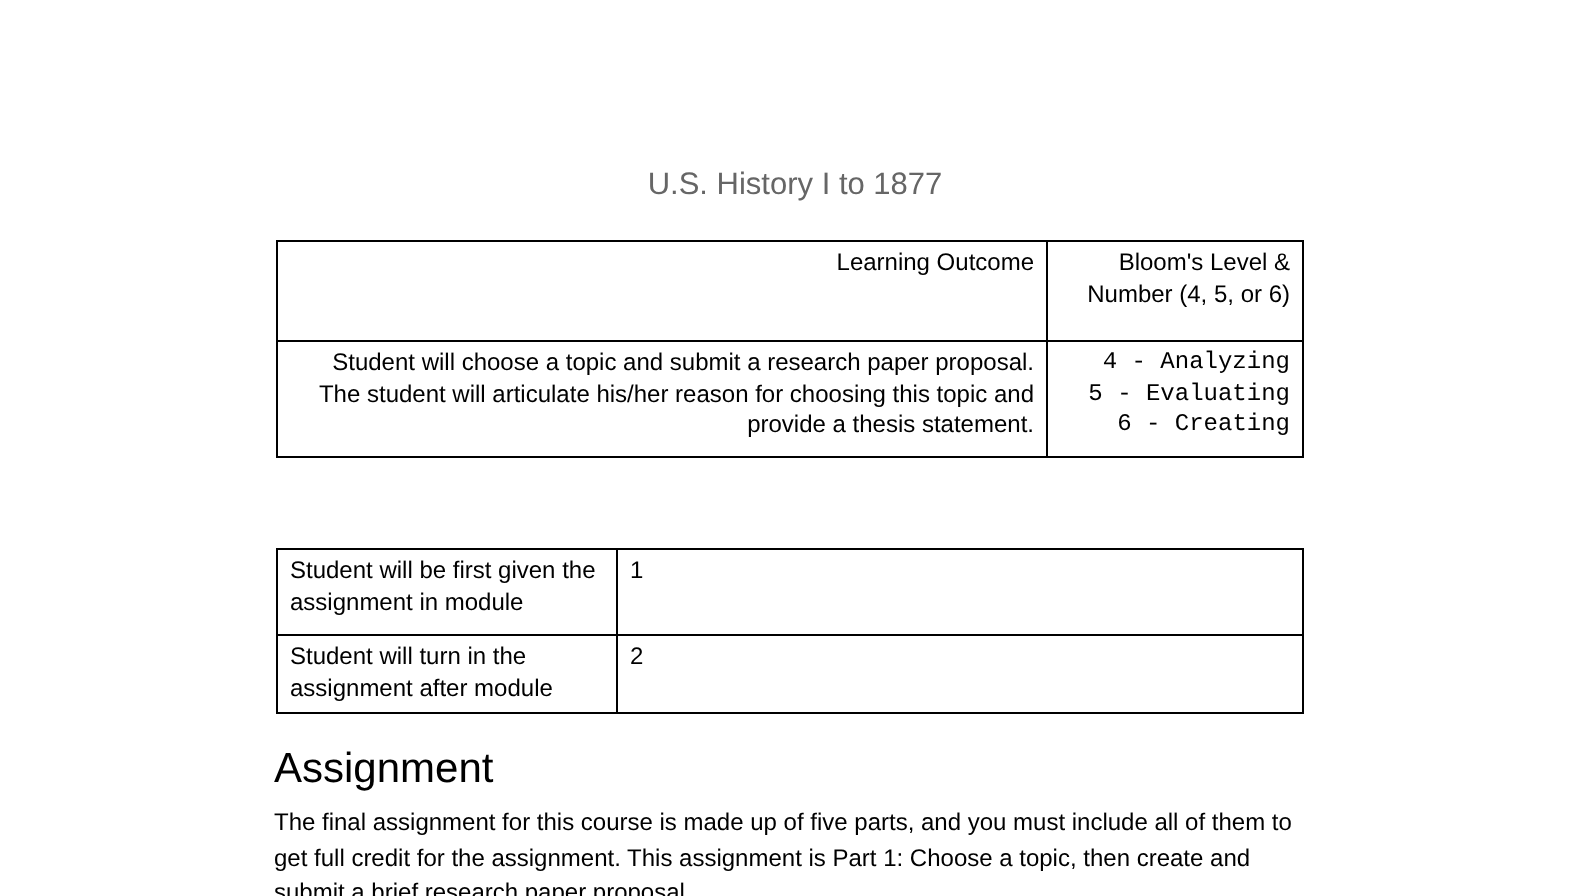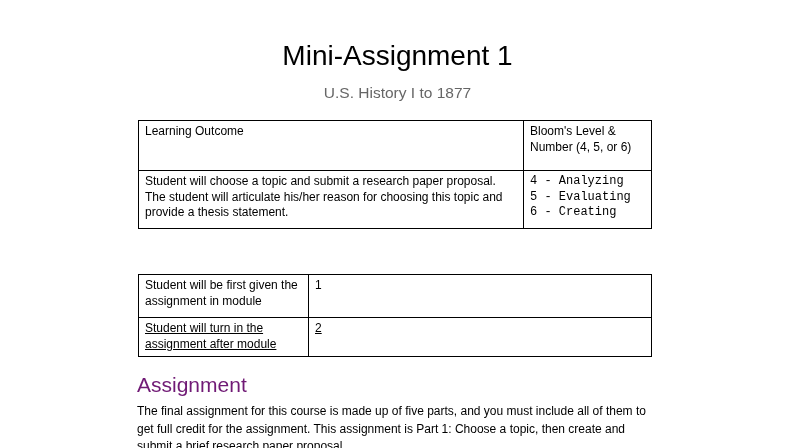--- a/index.html
+++ b/index.html
@@ -48,54 +48,53 @@
   }
   table.doc-table td {
     border: 1px solid #000000;
     vertical-align: top;
     padding: 3px 6px;
     font-size: 12px;
     line-height: 15.5px;
     background: #ffffff;
     overflow: hidden;
   }
-  .outcome-table { left: 138px; top: 120px; }
+  .outcome-table { left: 138px; top: 120px; text-align: right; }
   .outcome-table .row-header td { height: 50px; }
   .outcome-table .row-body td { height: 58px; margin-top: 32px; }
   .module-table { left: 138px; top: 274px; }
   .module-table .row-1 td { height: 43px; }
-  .module-table .row-2 td { height: 39px; text-decoration: underline; }
+  .module-table .row-2 td { height: 39px; }
   .multiline { white-space: pre-line; font-family: Liberation Mono, monospace; }
   .section-heading {
     position: absolute;
     left: 137px;
     top: 372px;
     font-size: 21px;
     font-weight: 400;
     line-height: 25px;
     margin: 0;
-    color: #701a75;
+    color: #000000;
   }
   .body-paragraph {
     position: absolute;
     left: 137px;
     top: 403px;
     width: 519px;
     font-size: 12px;
     line-height: 17.5px;
     margin: 0;
     color: #000000;
   }
 </style>
 </head>
 <body>
 
 <div class="page">
 
-  <h1 class="doc-title">Mini-Assignment 1</h1>
 
   <div class="doc-subtitle">U.S. History I to 1877</div>
 
   <table class="doc-table outcome-table">
     <colgroup>
       <col style="width:385px">
       <col style="width:128px">
     </colgroup>
     <tbody>
         <tr class="row-header">

